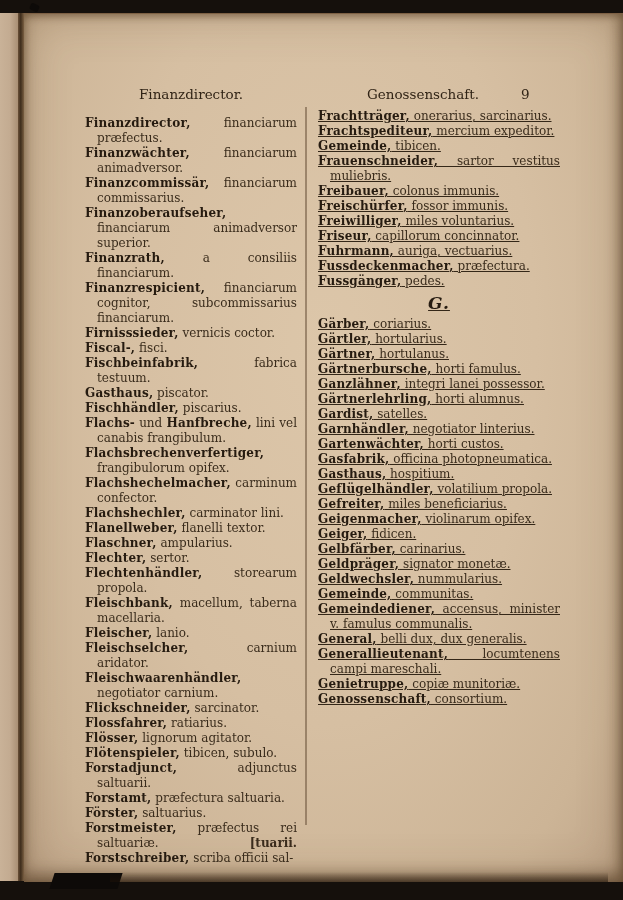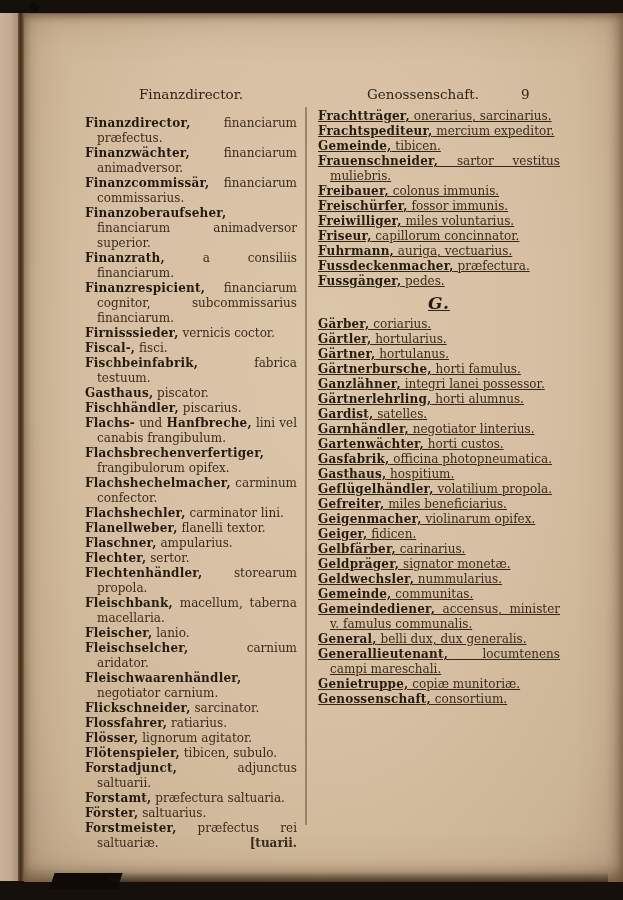--- a/index.html
+++ b/index.html
@@ -122,20 +122,21 @@
         <div class="entry"><span class="term">Fleischselcher,</span><span class="def"> carnium aridator.</span></div>
         <div class="entry"><span class="term">Fleischwaarenhändler,</span><span class="def"> negotiator carnium.</span></div>
         <div class="entry"><span class="term">Flickschneider,</span><span class="def"> sarcinator.</span></div>
         <div class="entry"><span class="term">Flossfahrer,</span><span class="def"> ratiarius.</span></div>
         <div class="entry"><span class="term">Flösser,</span><span class="def"> lignorum agitator.</span></div>
         <div class="entry"><span class="term">Flötenspieler,</span><span class="def"> tibicen, subulo.</span></div>
         <div class="entry"><span class="term">Forstadjunct,</span><span class="def"> adjunctus saltuarii.</span></div>
         <div class="entry"><span class="term">Forstamt,</span><span class="def"> præfectura saltuaria.</span></div>
         <div class="entry"><span class="term">Förster,</span><span class="def"> saltuarius.</span></div>
         <div class="entry"><span class="term">Forstmeister,</span><span class="def"> præfectus rei saltuariæ.</span><span class="catchword">[tuarii.</span></div>
+        <div class="entry"><span class="term">Forstschreiber,</span><span class="def"> scriba officii sal-</span></div>
       </div>
     <div class="divider"></div>
     <div class="col col-right">
         <div class="entry"><span class="term">Frachtträger,</span><span class="def"> onerarius, sarcinarius.</span></div>
         <div class="entry"><span class="term">Frachtspediteur,</span><span class="def"> mercium expeditor.</span></div>
         <div class="entry"><span class="term">Gemeinde,</span><span class="def"> tibicen.</span></div>
         <div class="entry"><span class="term">Frauenschneider,</span><span class="def"> sartor vestitus muliebris.</span></div>
         <div class="entry"><span class="term">Freibauer,</span><span class="def"> colonus immunis.</span></div>
         <div class="entry"><span class="term">Freischürfer,</span><span class="def"> fossor immunis.</span></div>
         <div class="entry"><span class="term">Freiwilliger,</span><span class="def"> miles voluntarius.</span></div>

